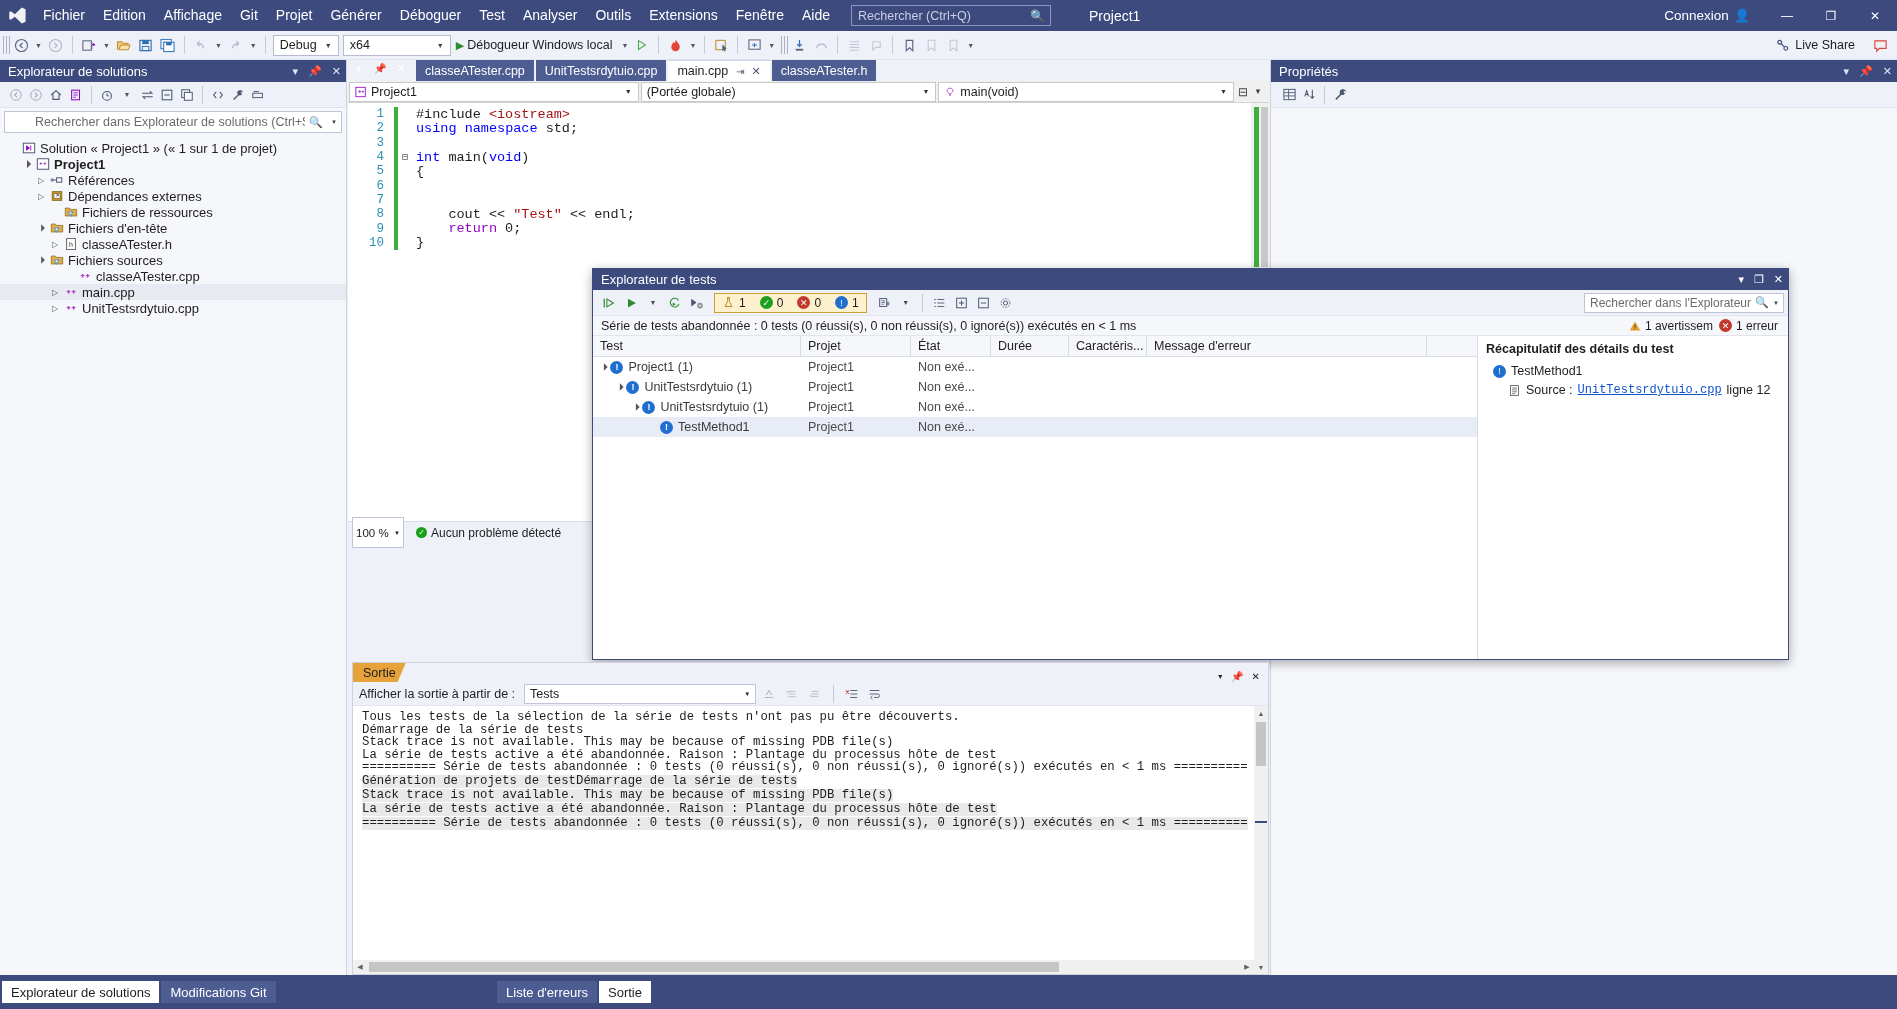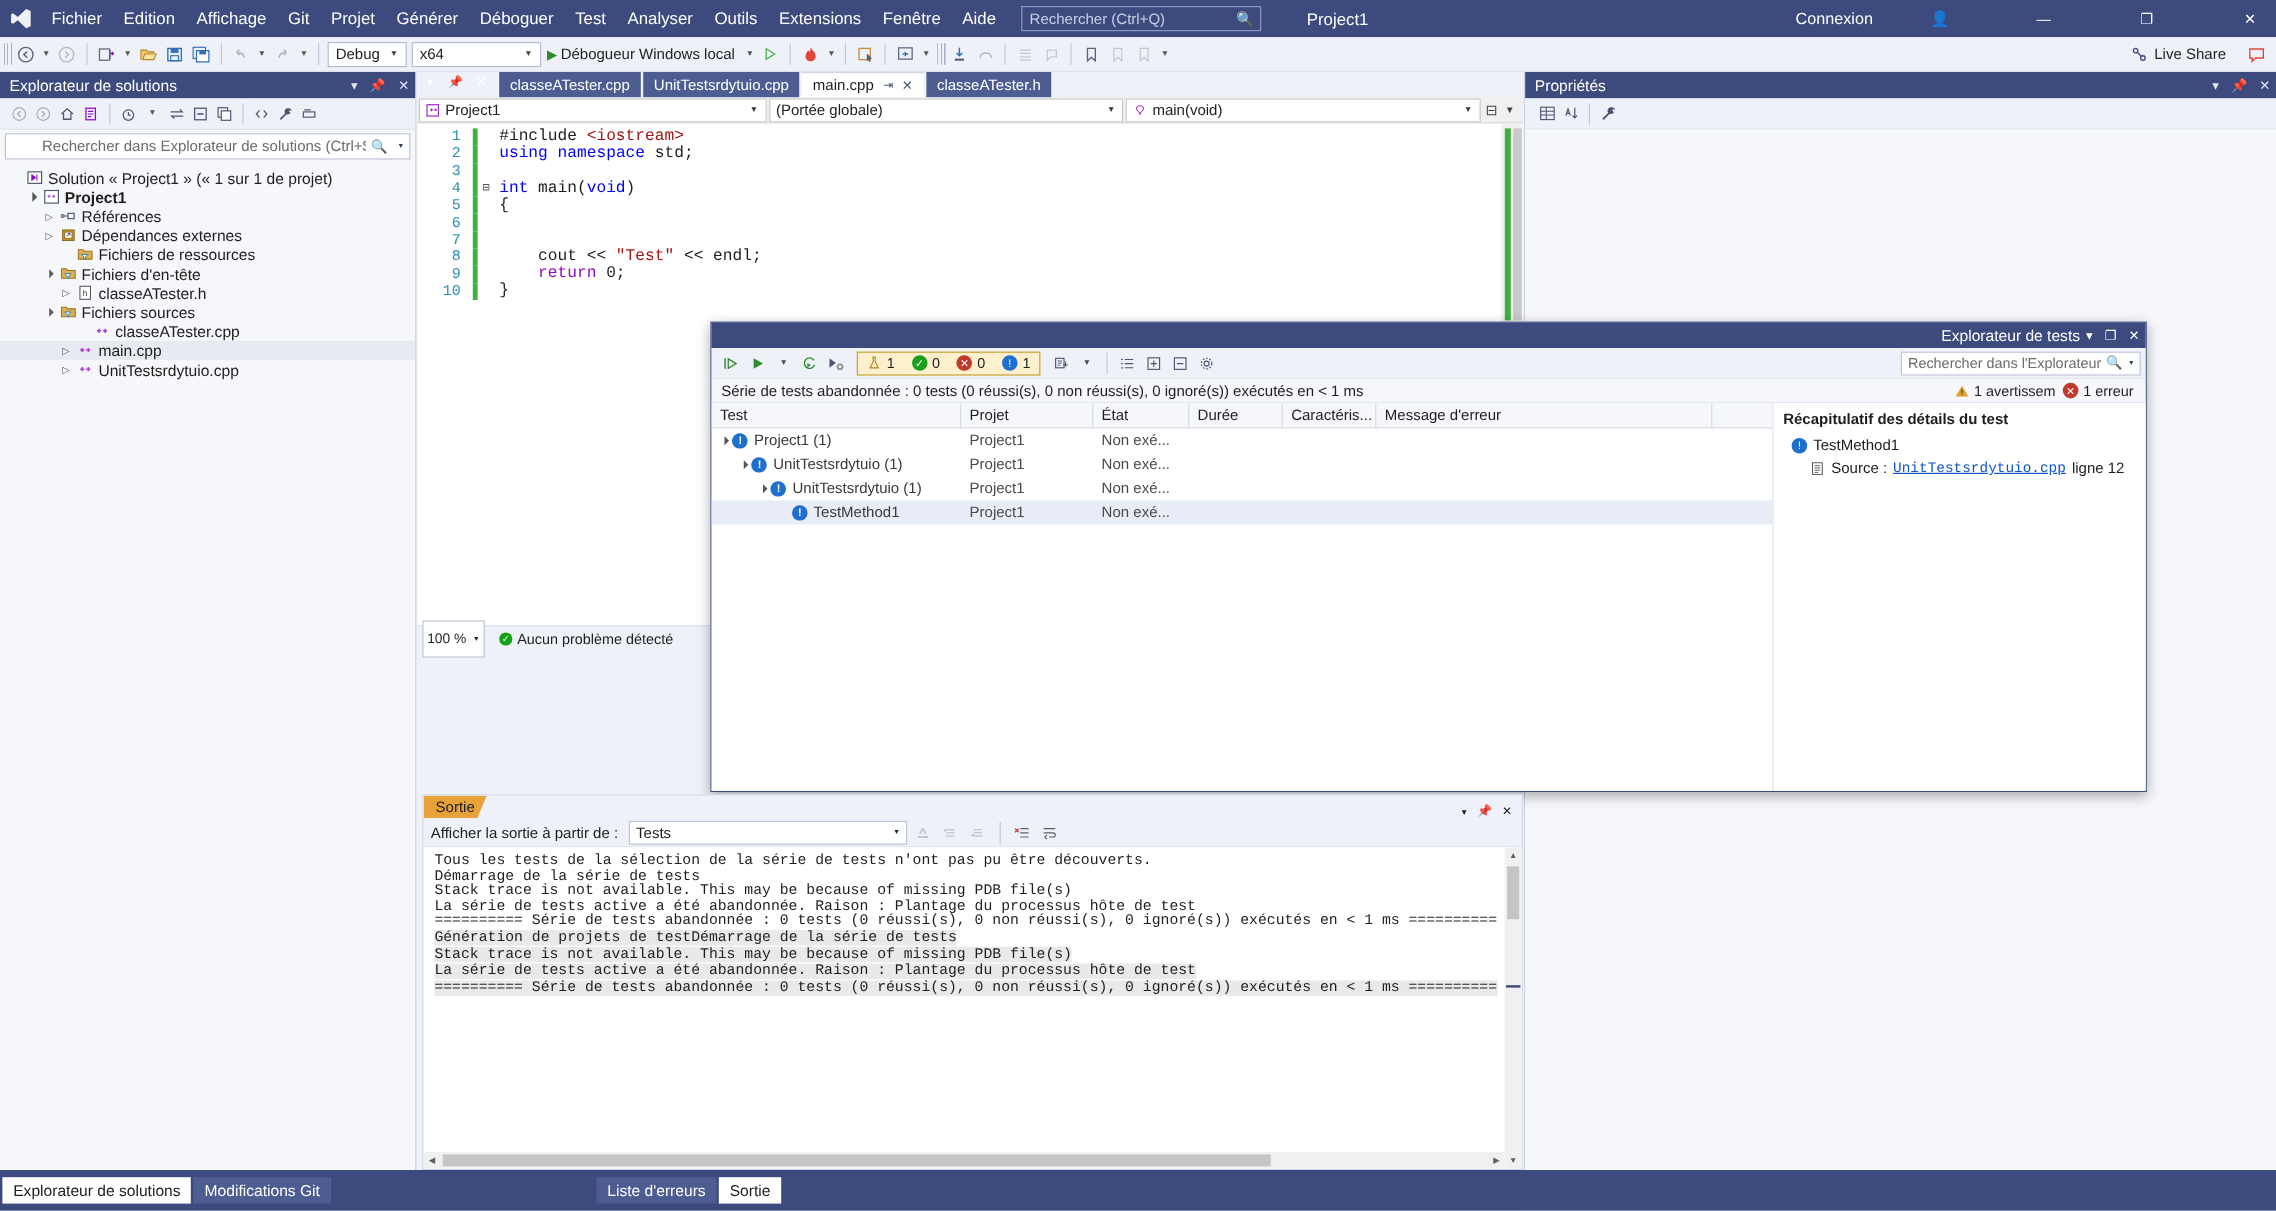--- a/index.html
+++ b/index.html
@@ -43,21 +43,21 @@
   }
   .search-box .ph {
     font-size: 12.5px; color: #c9cfe4; padding-left: 6px;
     flex: 1; white-space: nowrap; overflow: hidden;
   }
   .search-box .mag { padding-right: 5px; color: #e4e8f5; font-size: 12px; }
   .proj-name {
     margin-left: 38px; font-size: 14px; color: #ffffff;
   }
   .menubar-right {
-    margin-left: auto; display: flex; align-items: center; height: 31px; gap: 42px;
+    margin-left: auto; display: flex; align-items: center; height: 31px;
   }
   .connexion { font-size: 13.5px; color: #ffffff; padding-right: 6px; }
   .acct-icon { padding-right: 14px; font-size: 13px; }
   .wbtn {
     width: 44px; height: 31px; display: flex; align-items: center; justify-content: center;
     font-size: 12px; color: #ffffff;
   }
 
   
   .toolbar {
@@ -203,21 +203,21 @@
     position: absolute; left: 592px; top: 268px; width: 1197px; height: 392px;
     background: #f6f7fb;
     border: 1px solid #3c4a7d;
     box-shadow: 0 3px 10px rgba(0,0,0,0.32);
     display: flex; flex-direction: column;
   }
   .te-title {
     height: 21px; background: #3c4a7d; color: #fff;
     display: flex; align-items: center; padding-left: 8px; font-size: 13px;
   }
-  .te-title .tt { flex: 1; text-align: right; }
+  .te-title .tt { flex: 1; }
   .te-title .tb2 { padding: 0 5px; font-size: 11px; }
   .te-toolbar {
     height: 26px; background: #eef1f8; display: flex; align-items: center;
     padding-left: 6px; gap: 1px; border-bottom: 1px solid #e2e5f0;
   }
   .te-ic {
     height: 22px; min-width: 20px; padding: 0 3px;
     display: flex; align-items: center; justify-content: center; font-size: 12px;
     color: #3f4a63;
   }

